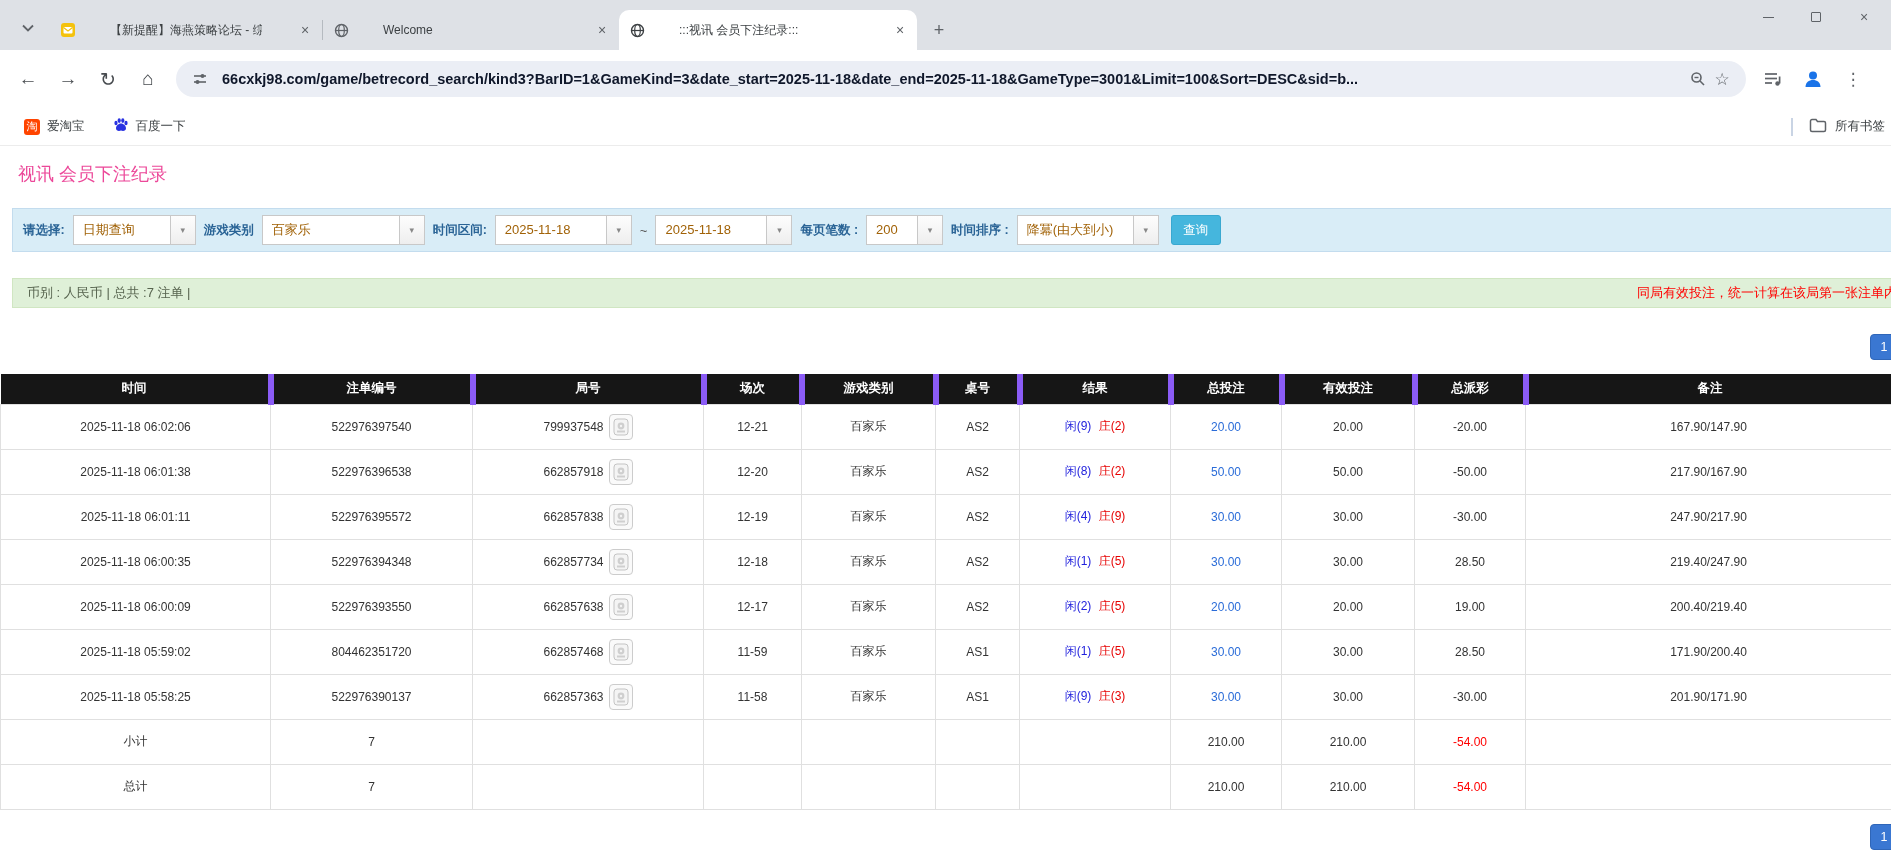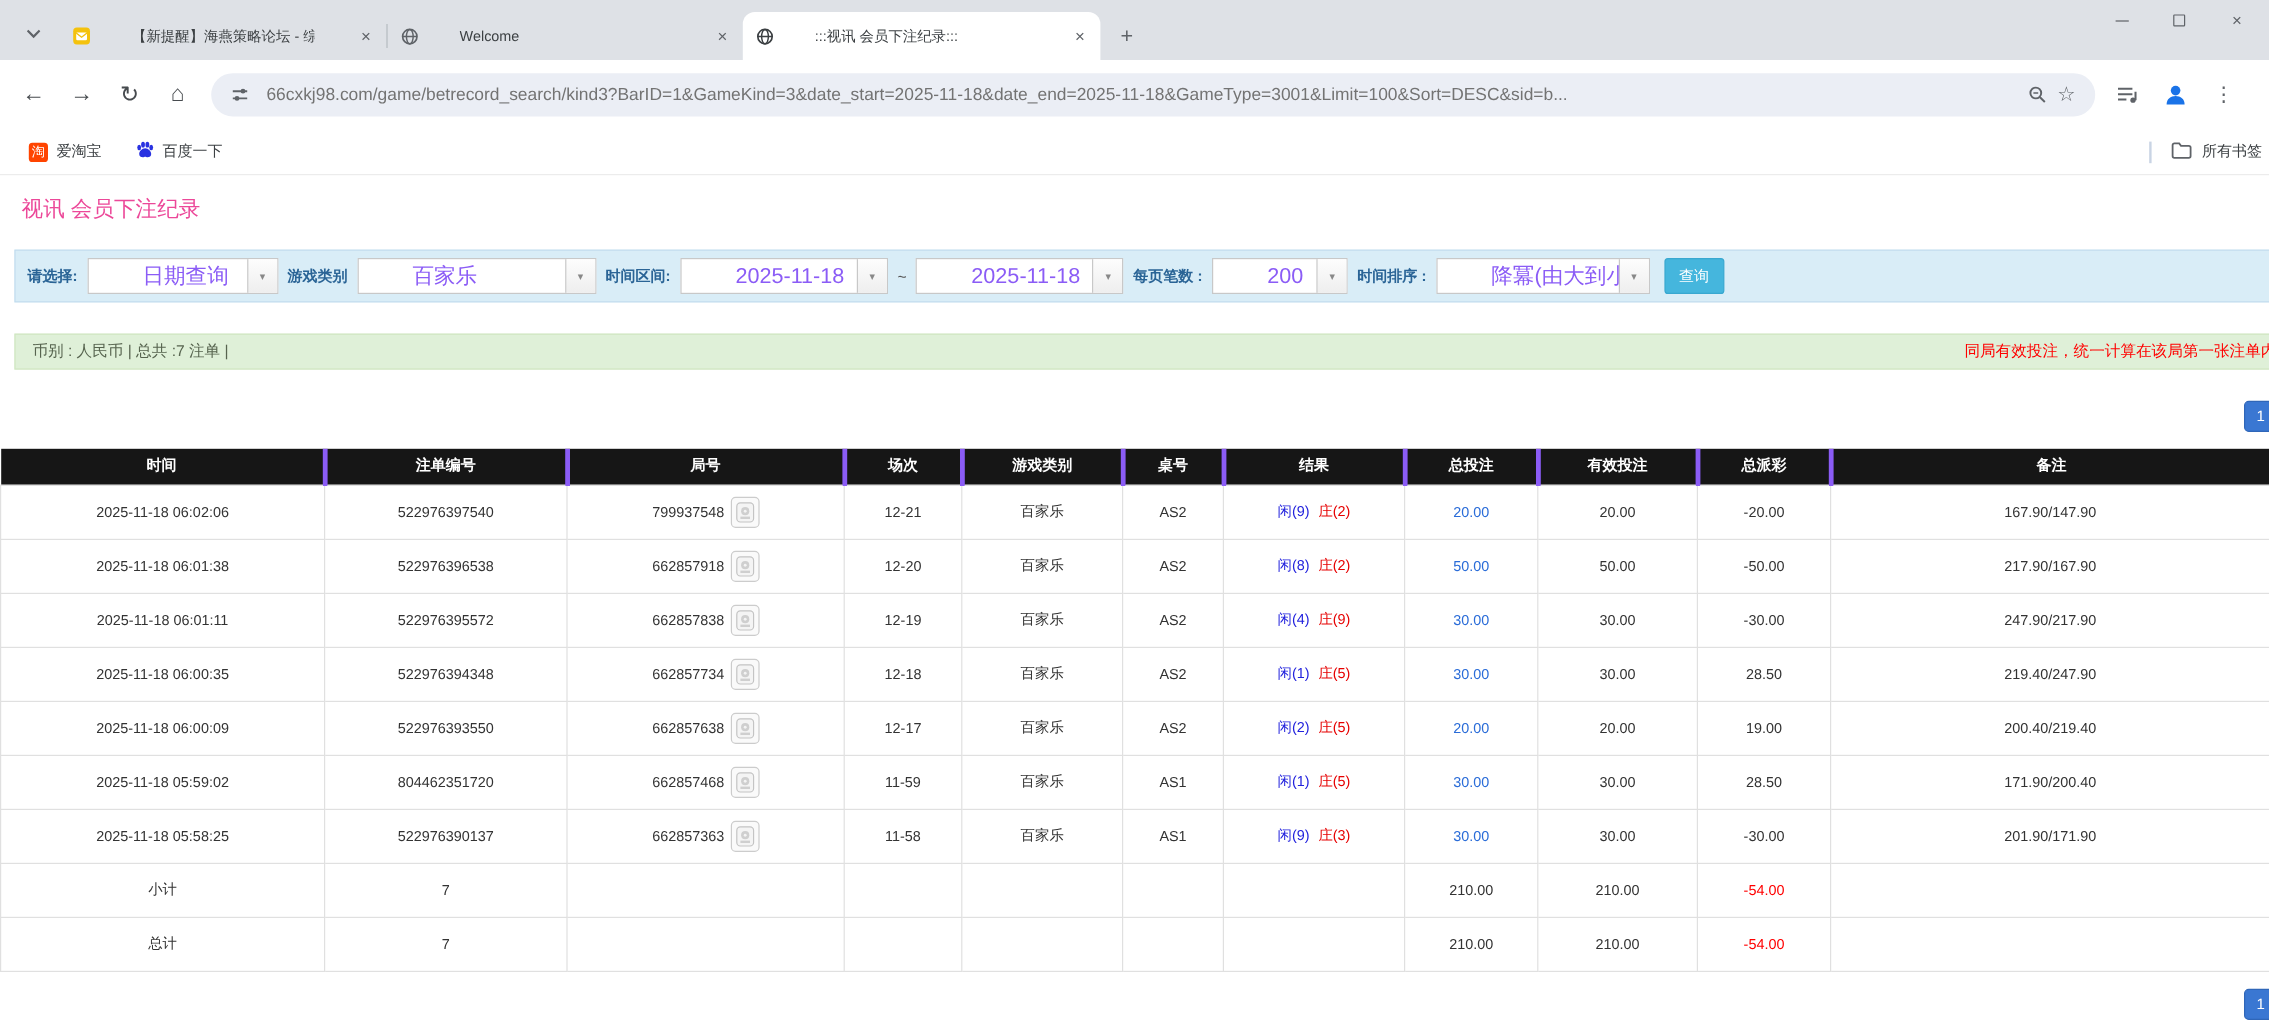--- a/index.html
+++ b/index.html
@@ -18,59 +18,59 @@
   .favicon { width:16px; height:16px; flex:none; display:flex; align-items:center; justify-content:center; }
   .newtab { width:28px; height:28px; margin:0 0 6px 8px; border-radius:50%; display:flex; align-items:center; justify-content:center; font-size:18px; color:#5f6368; }
   .win-controls { position:absolute; right:6px; top:4px; display:flex; gap:22px; align-items:center; color:#5f6368; padding-right:8px; }
   .win-controls span { width:26px; height:26px; display:flex; align-items:center; justify-content:center; font-size:14px; }
   .wc-min i { display:block; width:11px; border-top:1.4px solid #5f6368; }
   .wc-max i { display:block; width:10px; height:10px; border:1.4px solid #5f6368; border-radius:1px; }
 
   .toolbar { height:58px; background:#fff; display:flex; align-items:center; padding:0 10px 0 12px; }
   .nav-icon { width:32px; height:32px; display:flex; align-items:center; justify-content:center; font-size:19px; color:#474b4f; margin-right:8px; }
   .omnibox { flex:none; width:1570px; height:36px; background:var(--omnibox_bg,#ebeef5); border-radius:18px; display:flex; align-items:center; padding:0 12px; margin:0 4px; }
-  .omni-url { flex:1; font-size:14.5px; color:#737373; white-space:nowrap; overflow:hidden; margin:10px 10px; }
+  .omni-url { flex:1; font-size:14.5px; color:#0f172a; white-space:nowrap; overflow:hidden; margin:10px 10px;font-weight:bold; }
   .omni-ic { width:24px; height:24px; display:flex; align-items:center; justify-content:center; color:#5f6368; flex:none; }
   .star { font-size:17px; }
   .after-box { display:flex; align-items:center; gap:14px; margin-left:10px; color:#5f6368; }
   .after-box > span { width:26px; height:26px; display:flex; align-items:center; justify-content:center; }
   .kebab { font-size:17px; }
 
   .bookmarks { height:38px; background:#fff; display:flex; align-items:center; padding:0 8px 0 16px; border-bottom:1px solid #ececec; position:relative; }
   .bm { display:flex; align-items:center; gap:7px; font-size:12.5px; color:#3c4043; padding:4px 8px; border-radius:6px; margin-right:12px; }
   .bm-ico-taobao { width:16px; height:16px; background:#ff4400; color:#fff; border-radius:3px; font-size:11px; display:flex; align-items:center; justify-content:center; }
   .bm-right { position:absolute; right:6px; display:flex; align-items:center; gap:8px; font-size:12.5px; color:#3c4043; }
   .vdiv { width:2px; height:18px; background:#c9d4e4; margin-right:8px; }
 
   
   .page-title { margin:16px 0 0 18px; font-size:18px; font-weight:500; color:#ec4899; height:24px; }
 
   .filterbar { margin:22px 0 0 12px; width:1910px; height:44px; background:var(--filter_bg,#d9edf7); border:1px solid #c3dcee; display:flex; align-items:center; padding:0 10px; gap:8px; }
   .flabel { color:var(--filter_label,#2a6496); font-weight:bold; font-size:12.5px; white-space:nowrap; }
   .combo { display:inline-flex; height:30px; background:#fff; border:1px solid #c8c8c8; align-items:stretch; }
-  .combo-val { padding:0 9px; line-height:28px; font-size:18px; color:#8b5cf6; white-space:nowrap;margin-left:36px; }
+  .combo-val { padding:0 9px; line-height:28px; font-size:13px; color:#a16207; white-space:nowrap; }
   .combo-btn { width:25px; border-left:1px solid #c8c8c8; background:linear-gradient(#fdfdfd,#eee); color:#888; display:flex; align-items:center; justify-content:center; font-size:9px; }
   .w-select .combo-val { width:96px; }
   .w-game .combo-val { width:136px; }
   .w-date .combo-val { width:110px; }
   .w-size .combo-val { width:50px; }
   .w-sort .combo-val { width:115px; }
   .tilde { color:#555; font-size:13px; }
   .search-btn { width:50px; height:30px; background:var(--button_bg,#45b6dd); color:#fff; border:1px solid #39a8d0; border-radius:3px; font-size:12.5px; margin-left:4px; }
 
   .infobar { margin:26px 0 0 12px; width:1910px; height:30px; background:var(--info_bg,#dff0d8); border:1px solid #d0e6c2; display:flex; align-items:center; padding:0 14px; font-size:13px; }
   .info-left { color:var(--info_text,#57644f); }
   .info-right { margin-left:auto; color:var(--notice_red,#ff0000); padding-right:10px; }
 
   .pager-row { height:26px; margin-top:26px; position:relative; }
   .pager-row.bottom { margin-top:14px; }
   .pager-btn { position:absolute; right:-7px; top:0; width:28px; height:26px; background:var(--pager_bg,#3a77d2); color:#fff; border:1px solid #2f66b8; border-radius:4px; font-size:12.5px; display:flex; align-items:center; justify-content:center; }
 
   table.bets { margin-top:14px; border-collapse:collapse; table-layout:fixed; width:1891px; }
-  table.bets thead th { background:var(--header_bg,#161616); color:#fff; height:30px; font-size:12.5px; font-weight:bold; border-right:4px solid #8b5cf6; }
+  table.bets thead th { background:var(--header_bg,#161616); color:#fff; height:30px; font-size:12.5px; font-weight:bold; border-right:6px solid #8b5cf6; }
   table.bets thead th:last-child { border-right:none; }
   table.bets tbody td { height:45px; background:#fff; text-align:center; font-size:12px; color:#333; border:1px solid #e0e0e0; }
   .round-wrap { display:inline-flex; align-items:center; gap:5px; }
   .video-btn { border:1px solid #ccc; background:#fafafa; border-radius:4px; width:24px; height:26px; padding:2px; display:inline-flex; align-items:center; justify-content:center; }
   .p-player { color:var(--bet_blue,#2222dd); }
   .p-banker { color:var(--bet_red,#e60000); margin-left:4px; }
   .total-link { color:var(--link_blue,#2a6cd8); text-decoration:none; cursor:pointer; }
   td.neg, .tfoot-row .neg { color:var(--neg_red,#ff0000); }
   .tfoot-row td { background:var(--footer_bg,#9c9c9c); color:#fff; height:27px; text-align:center; font-size:12.5px; font-weight:normal; border-right:2px solid #fff; border-top:2px solid #fff; }
   .tfoot-row td:last-child { border-right:none; }

